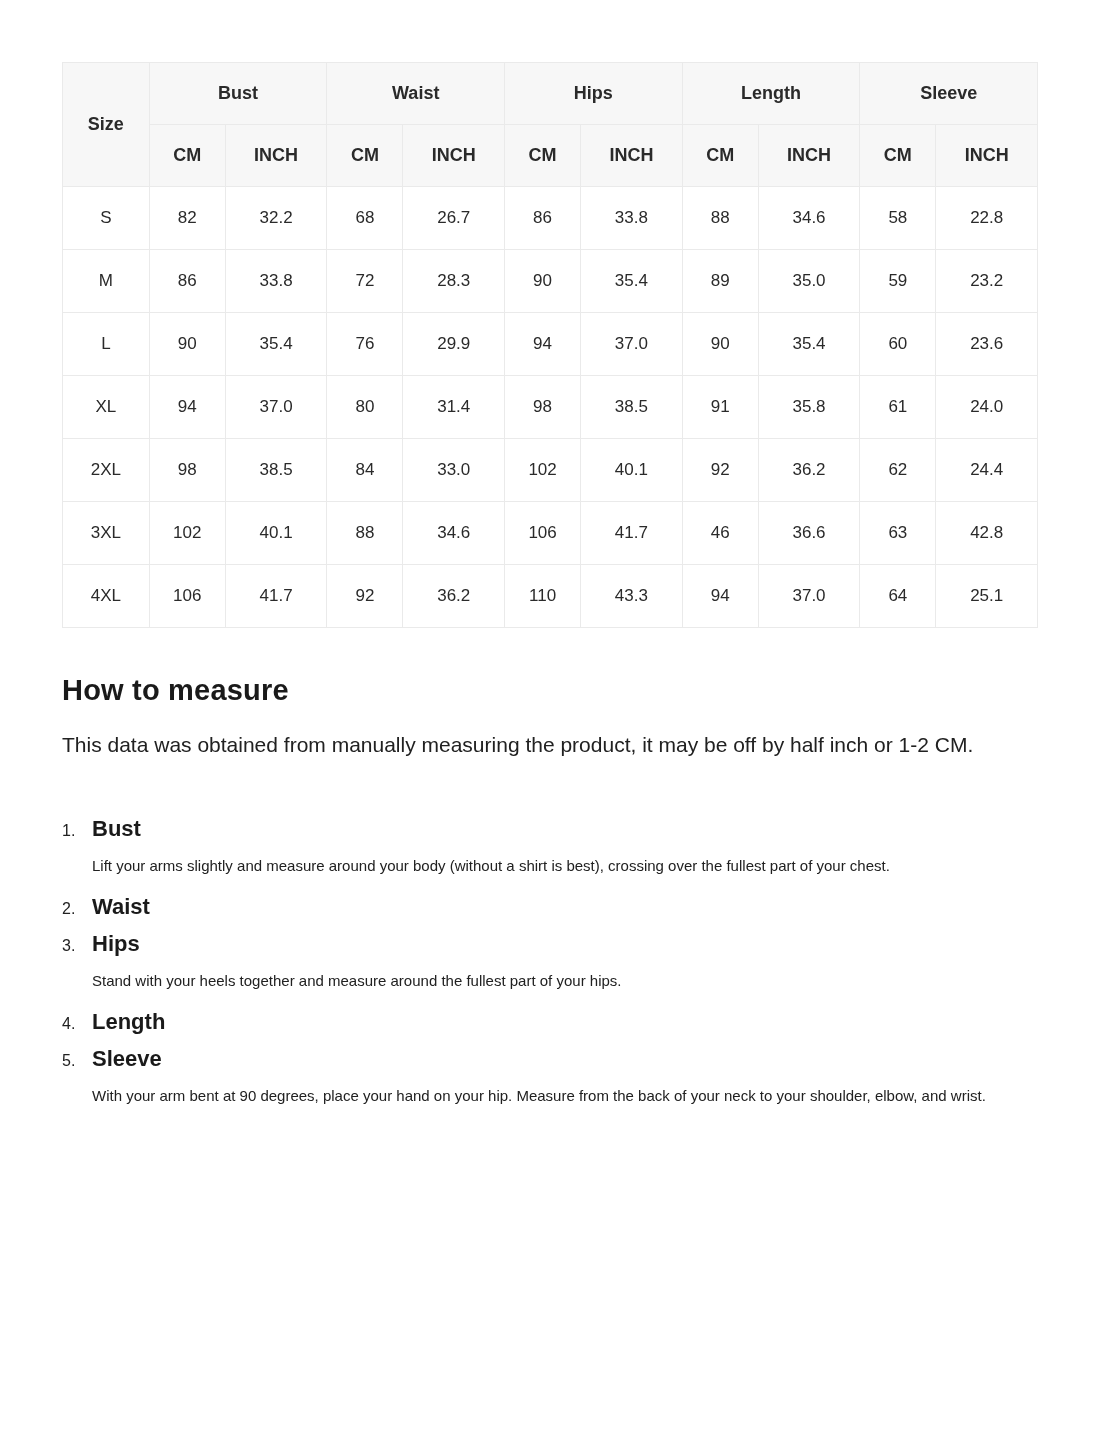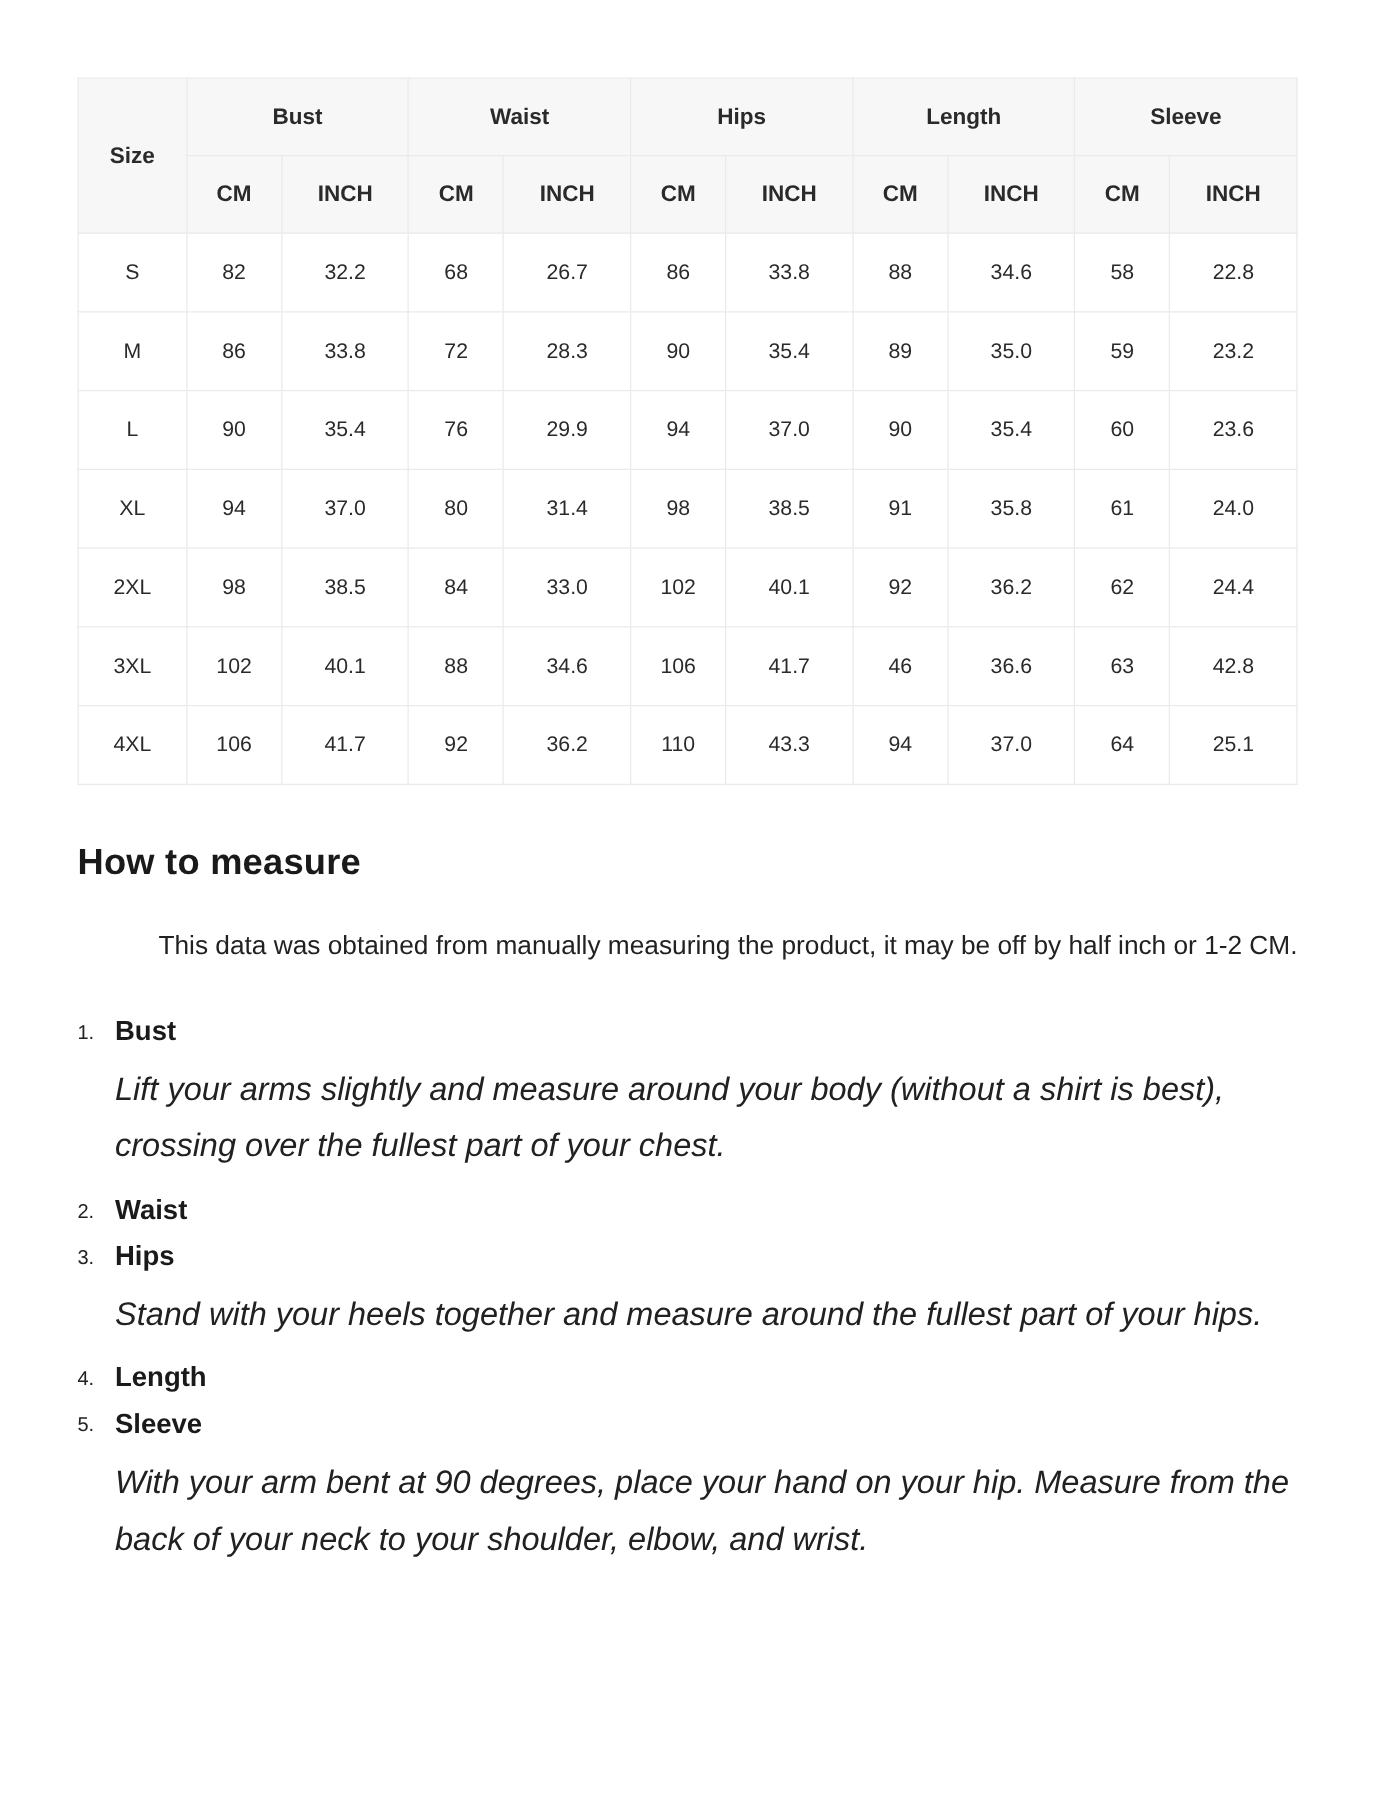--- a/index.html
+++ b/index.html
@@ -43,28 +43,27 @@
   }
   col.col-size { width: 8.9%; }
   col.col-cm   { width: 7.8%; }
   col.col-inch { width: 10.42%; }
 
   
   h2.htm-title {
     font-size: 29px;
     font-weight: bold;
     color: #1a1a1a;
-    margin: 46px 0 32px 0;
+    margin: 46px 0 20px 0;
     letter-spacing: 0.2px;
   }
   p.htm-intro {
     font-size: 21px;
     line-height: 1.75;
-    margin: 0 0 36px 0;
-    text-align: right;
+    margin: 0 0 52px 0;
   }
   ol.steps {
     list-style: none;
     margin: 0;
     padding: 0;
   }
   li.step {
     display: grid;
     grid-template-columns: 30px 1fr;
     align-items: start;
@@ -75,24 +74,23 @@
     padding-top: 6px;
     text-align: left;
   }
   .step-term {
     font-size: 22px;
     font-weight: bold;
     color: #1a1a1a;
     margin: 0 0 11px 0;
   }
   .step-desc {
-    font-size: 26px;
+    font-size: 15px;
     line-height: 1.75;
     margin: 0 0 15px 0;
-    font-style: italic;
   }
 </style>
 </head>
 <body>
 
 <div class="page">
 
   <table class="size-chart">
     <colgroup>
       <col class="col-size">

